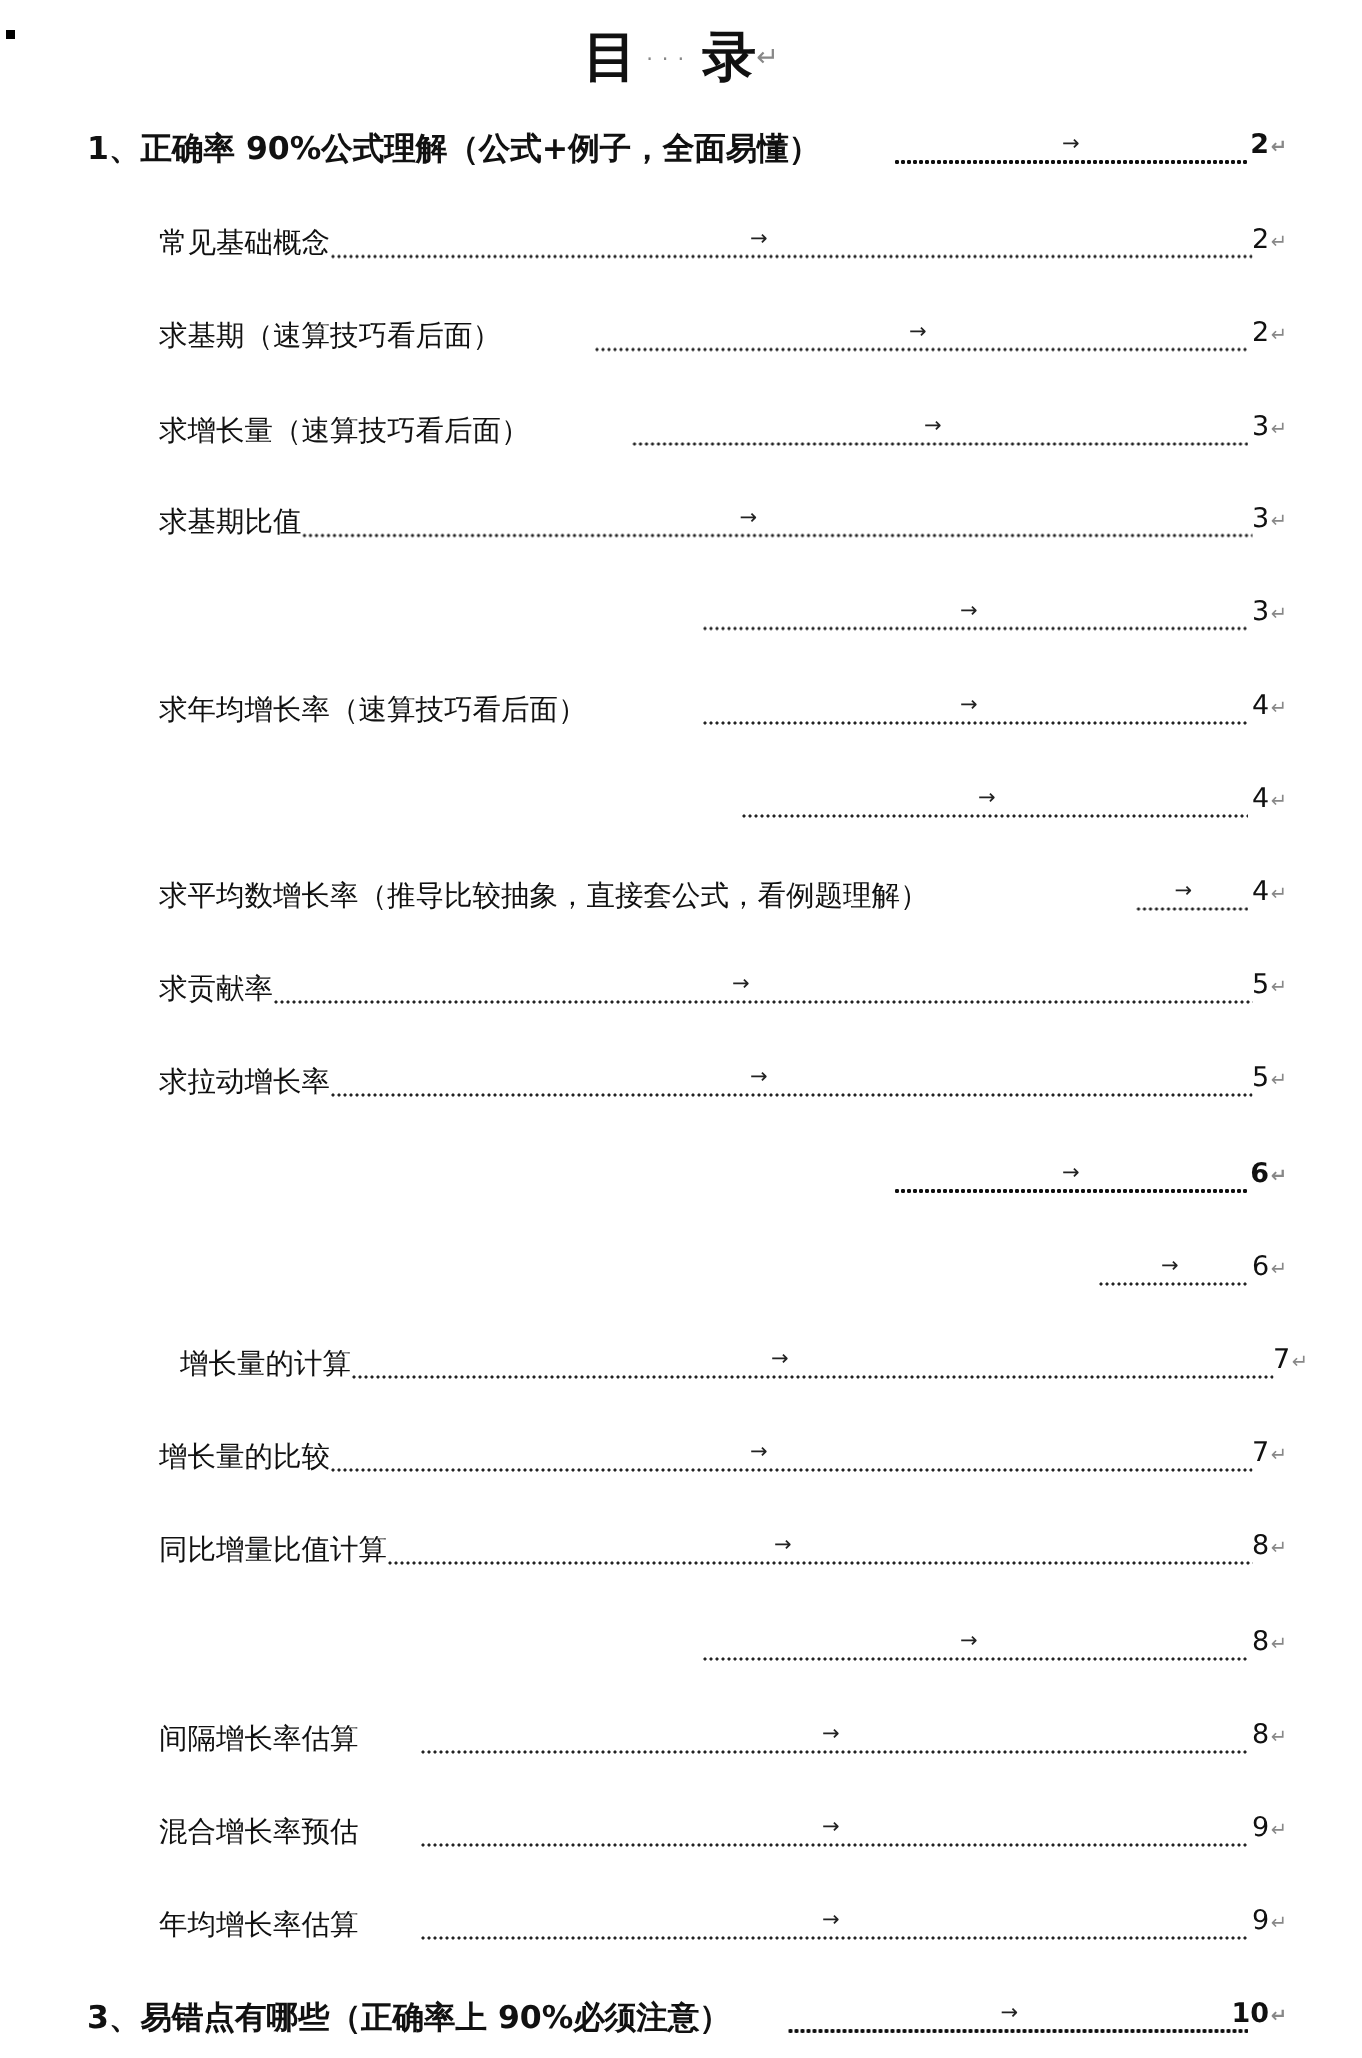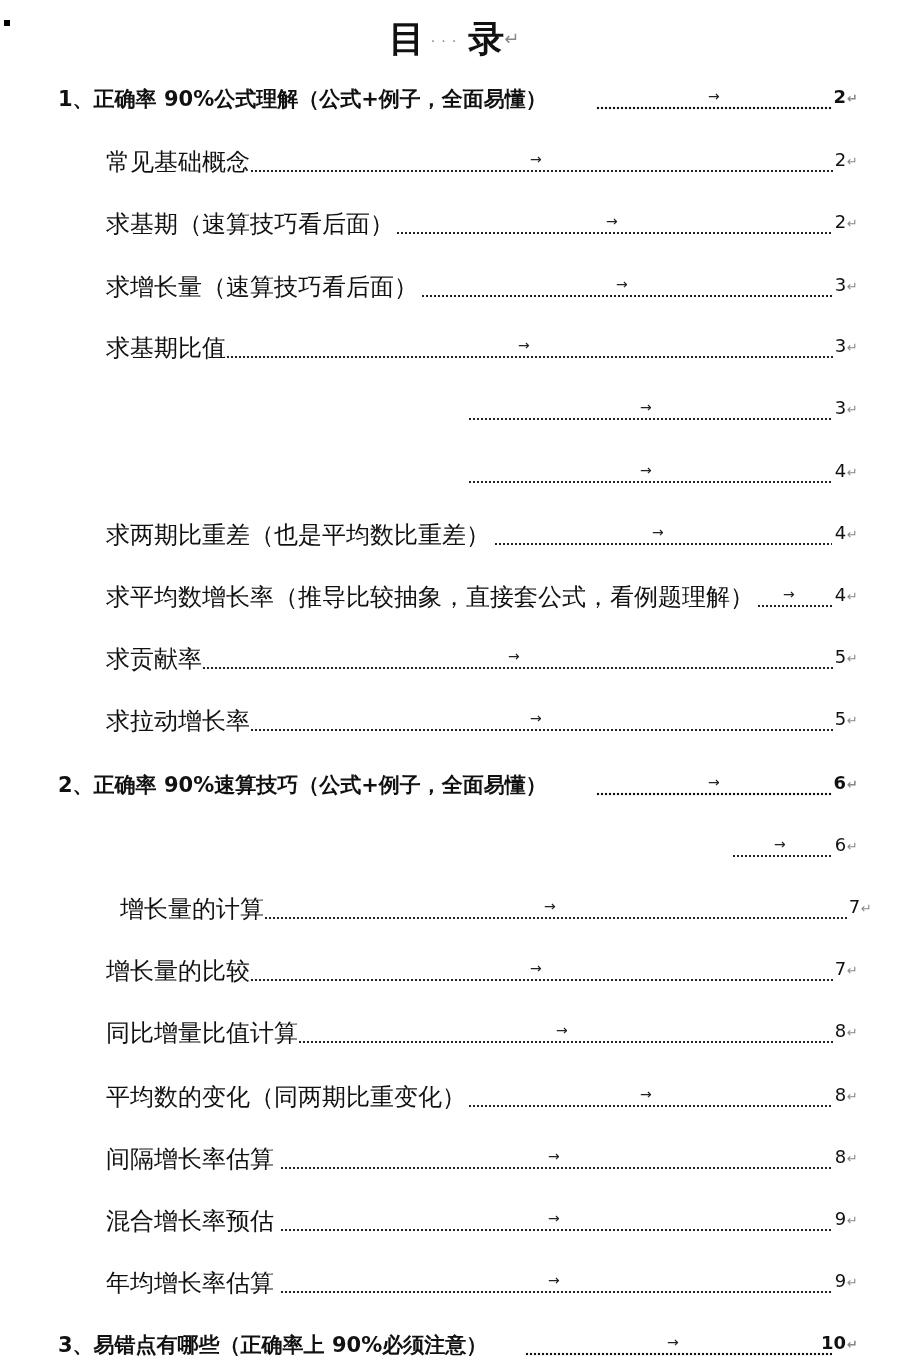--- a/index.html
+++ b/index.html
@@ -11,21 +11,21 @@
   .title {
     position: absolute; top: 14px; left: 0; width: 100%; text-align: center;
     font-size: 36px; font-weight: bold; letter-spacing: 0; line-height: 50px;
   }
   .title .dots { font-size: 14px; color: #888; letter-spacing: 6px; vertical-align: middle; margin: 0 6px; font-weight: normal; }
   .title .pm { font-size: 18px; color: #888; font-weight: normal; vertical-align: top; }
   .toc { position: absolute; top: 0; left: 0; width: 100%; }
   .row { position: absolute; left: 0; height: 30px; display: flex; align-items: flex-end; }
   .row .label { white-space: nowrap; line-height: 30px; }
   .row.l1 .label { font-weight: bold; font-size: 21px; margin-top: 24px; }
-  .row.l2 .label { font-size: 24px; margin-top: 41px; }
+  .row.l2 .label { font-size: 19px; margin-top: 41px; }
   .leader {
     flex: 1; position: relative; height: 30px;
     background-image: radial-gradient(circle, #222 0.9px, transparent 1.2px);
     background-size: 4px 4px; background-repeat: repeat-x; background-position: 0 22px;
   }
   .row.l1 .leader { background-image: radial-gradient(circle, #111 1.3px, transparent 1.6px); background-size: 4px 4px; }
   .leader .tab { position: absolute; top: 4px; font-size: 14px; color: #222; background: transparent; }
   .page { line-height: 30px; font-size: 18px; white-space: nowrap; }
   .row.l1 .page { font-weight: bold; }
   .pm-small { font-size: 13px; color: #888; margin-left: 1px; }
@@ -75,27 +75,27 @@
       </span>
       <span class="page"><span>3</span><span class="pm-small">↵</span></span>
     </div>
     <div class="row l2" style="top: 395px; left: 106px; width: 752px;">
       <span class="leader" style="flex: 0 0 auto; position: absolute; left: 362px; right: 26px; width: auto;">
         <span class="tab" style="left: 172px;">→</span>
       </span>
       <span class="page" style="position: absolute; right: 0px;"><span>3</span><span class="pm-small">↵</span></span>
     </div>
     <div class="row l2" style="top: 458px; left: 106px; width: 752px;">
+      <span class="label">求年均增长率（速算技巧看后面）</span>
       <span class="leader" style="flex: 0 0 auto; position: absolute; left: 362px; right: 26px; width: auto;">
         <span class="tab" style="left: 172px;">→</span>
       </span>
       <span class="page" style="position: absolute; right: 0px;"><span>4</span><span class="pm-small">↵</span></span>
     </div>
     <div class="row l2" style="top: 520px; left: 106px; width: 752px;">
-      <span class="label">求两期比重差（也是平均数比重差）</span>
       <span class="leader" style="flex: 0 0 auto; position: absolute; left: 388px; right: 26px; width: auto;">
         <span class="tab" style="left: 158px;">→</span>
       </span>
       <span class="page" style="position: absolute; right: 0px;"><span>4</span><span class="pm-small">↵</span></span>
     </div>
     <div class="row l2" style="top: 582px; left: 106px; width: 752px; text-align: center;">
       <span class="label">求平均数增长率（推导比较抽象，直接套公式，看例题理解）</span>
       <span class="leader" style="flex: 0 0 auto; position: absolute; left: 651px; right: 26px; width: auto;">
         <span class="tab" style="left: 26px;">→</span>
       </span>
@@ -109,21 +109,20 @@
       <span class="page"><span>5</span><span class="pm-small">↵</span></span>
     </div>
     <div class="row l2" style="top: 706px; left: 106px; width: 752px;">
       <span class="label">求拉动增长率</span>
       <span class="leader">
         <span class="tab" style="left: 280px;">→</span>
       </span>
       <span class="page"><span>5</span><span class="pm-small">↵</span></span>
     </div>
     <div class="row l1" style="top: 770px; left: 58px; width: 800px;">
-      <span class="label">2、正确率 90%速算技巧（公式+例子，全面易懂）</span>
       <span class="leader" style="flex: 0 0 auto; position: absolute; left: 538px; right: 26px; width: auto;">
         <span class="tab" style="left: 112px;">→</span>
       </span>
       <span class="page" style="position: absolute; right: 0px;"><span>6</span><span class="pm-small">↵</span></span>
     </div>
     <div class="row l2" style="top: 832px; left: 106px; width: 752px;">
       <span class="leader" style="flex: 0 0 auto; position: absolute; left: 626px; right: 26px; width: auto;">
         <span class="tab" style="left: 42px;">→</span>
       </span>
       <span class="page" style="position: absolute; right: 0px;"><span>6</span><span class="pm-small">↵</span></span>
@@ -143,21 +142,20 @@
       <span class="page"><span>7</span><span class="pm-small">↵</span></span>
     </div>
     <div class="row l2" style="top: 1018px; left: 106px; width: 752px;">
       <span class="label">同比增量比值计算</span>
       <span class="leader">
         <span class="tab" style="left: 258px;">→</span>
       </span>
       <span class="page"><span>8</span><span class="pm-small">↵</span></span>
     </div>
     <div class="row l2" style="top: 1082px; left: 106px; width: 752px;">
-      <span class="label">平均数的变化（同两期比重变化）</span>
       <span class="leader" style="flex: 0 0 auto; position: absolute; left: 362px; right: 26px; width: auto;">
         <span class="tab" style="left: 172px;">→</span>
       </span>
       <span class="page" style="position: absolute; right: 0px;"><span>8</span><span class="pm-small">↵</span></span>
     </div>
     <div class="row l2" style="top: 1144px; left: 106px; width: 752px;">
       <span class="label">间隔增长率估算</span>
       <span class="leader" style="flex: 0 0 auto; position: absolute; left: 174px; right: 26px; width: auto;">
         <span class="tab" style="left: 268px;">→</span>
       </span>

